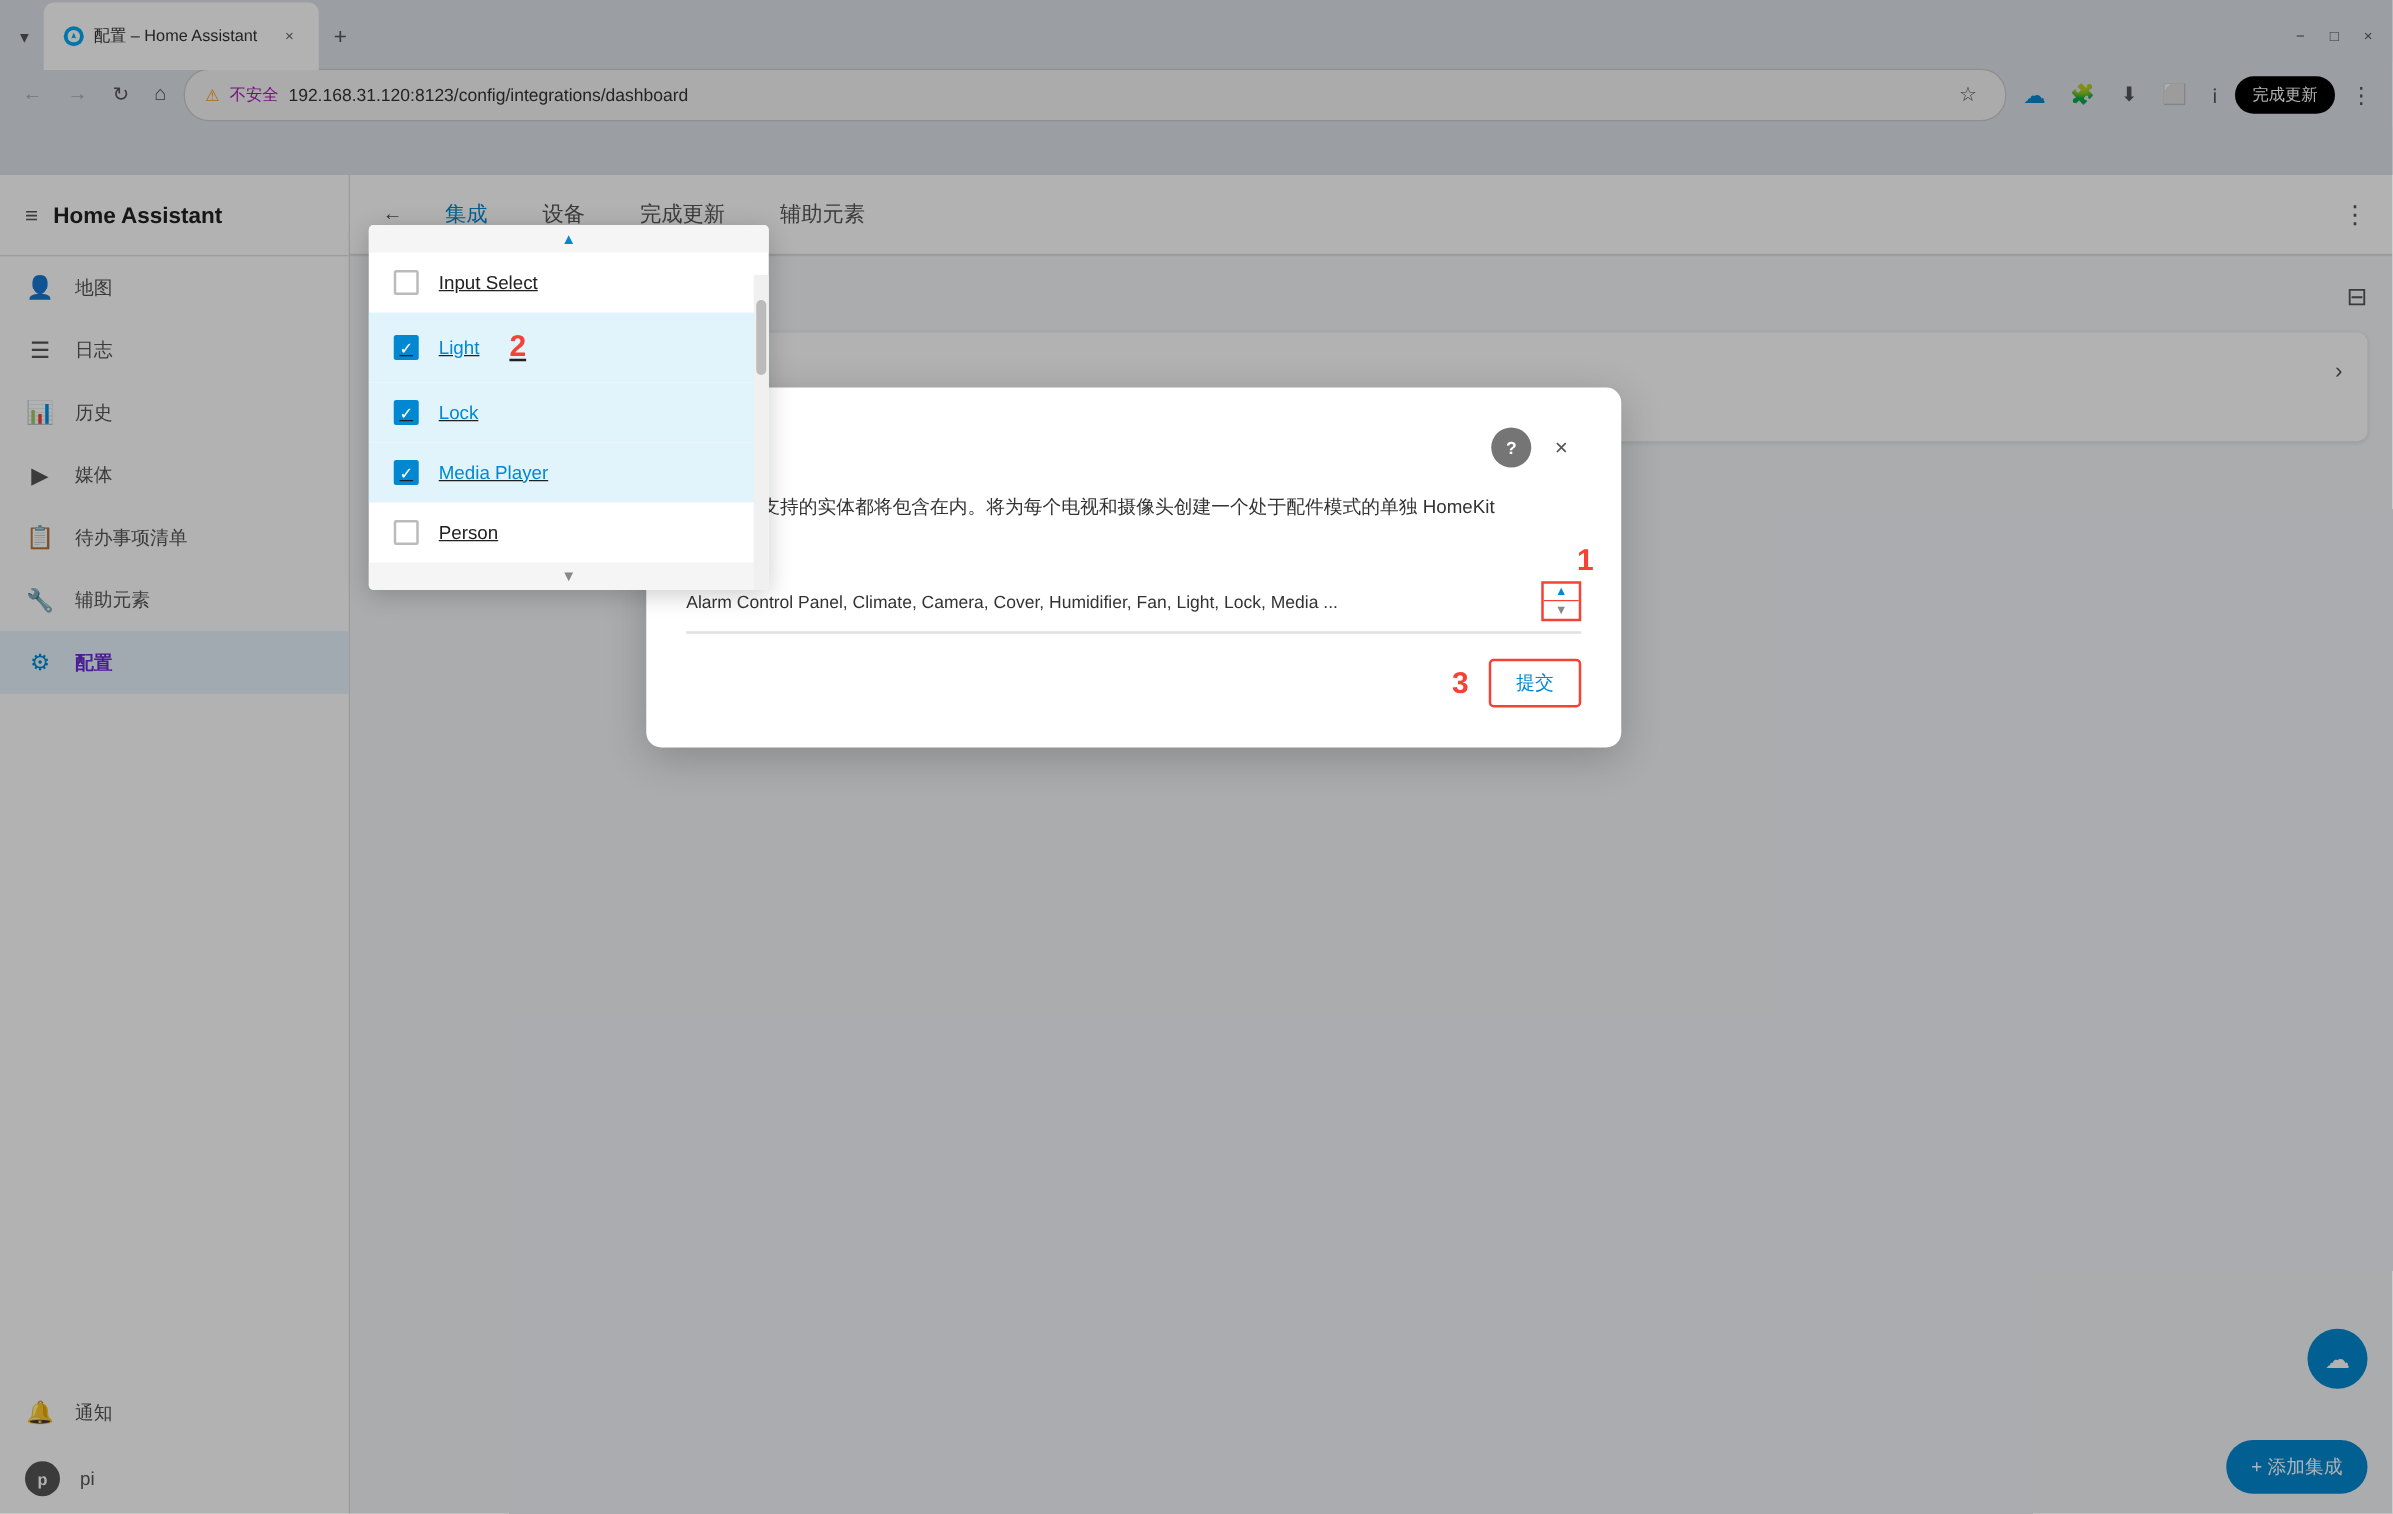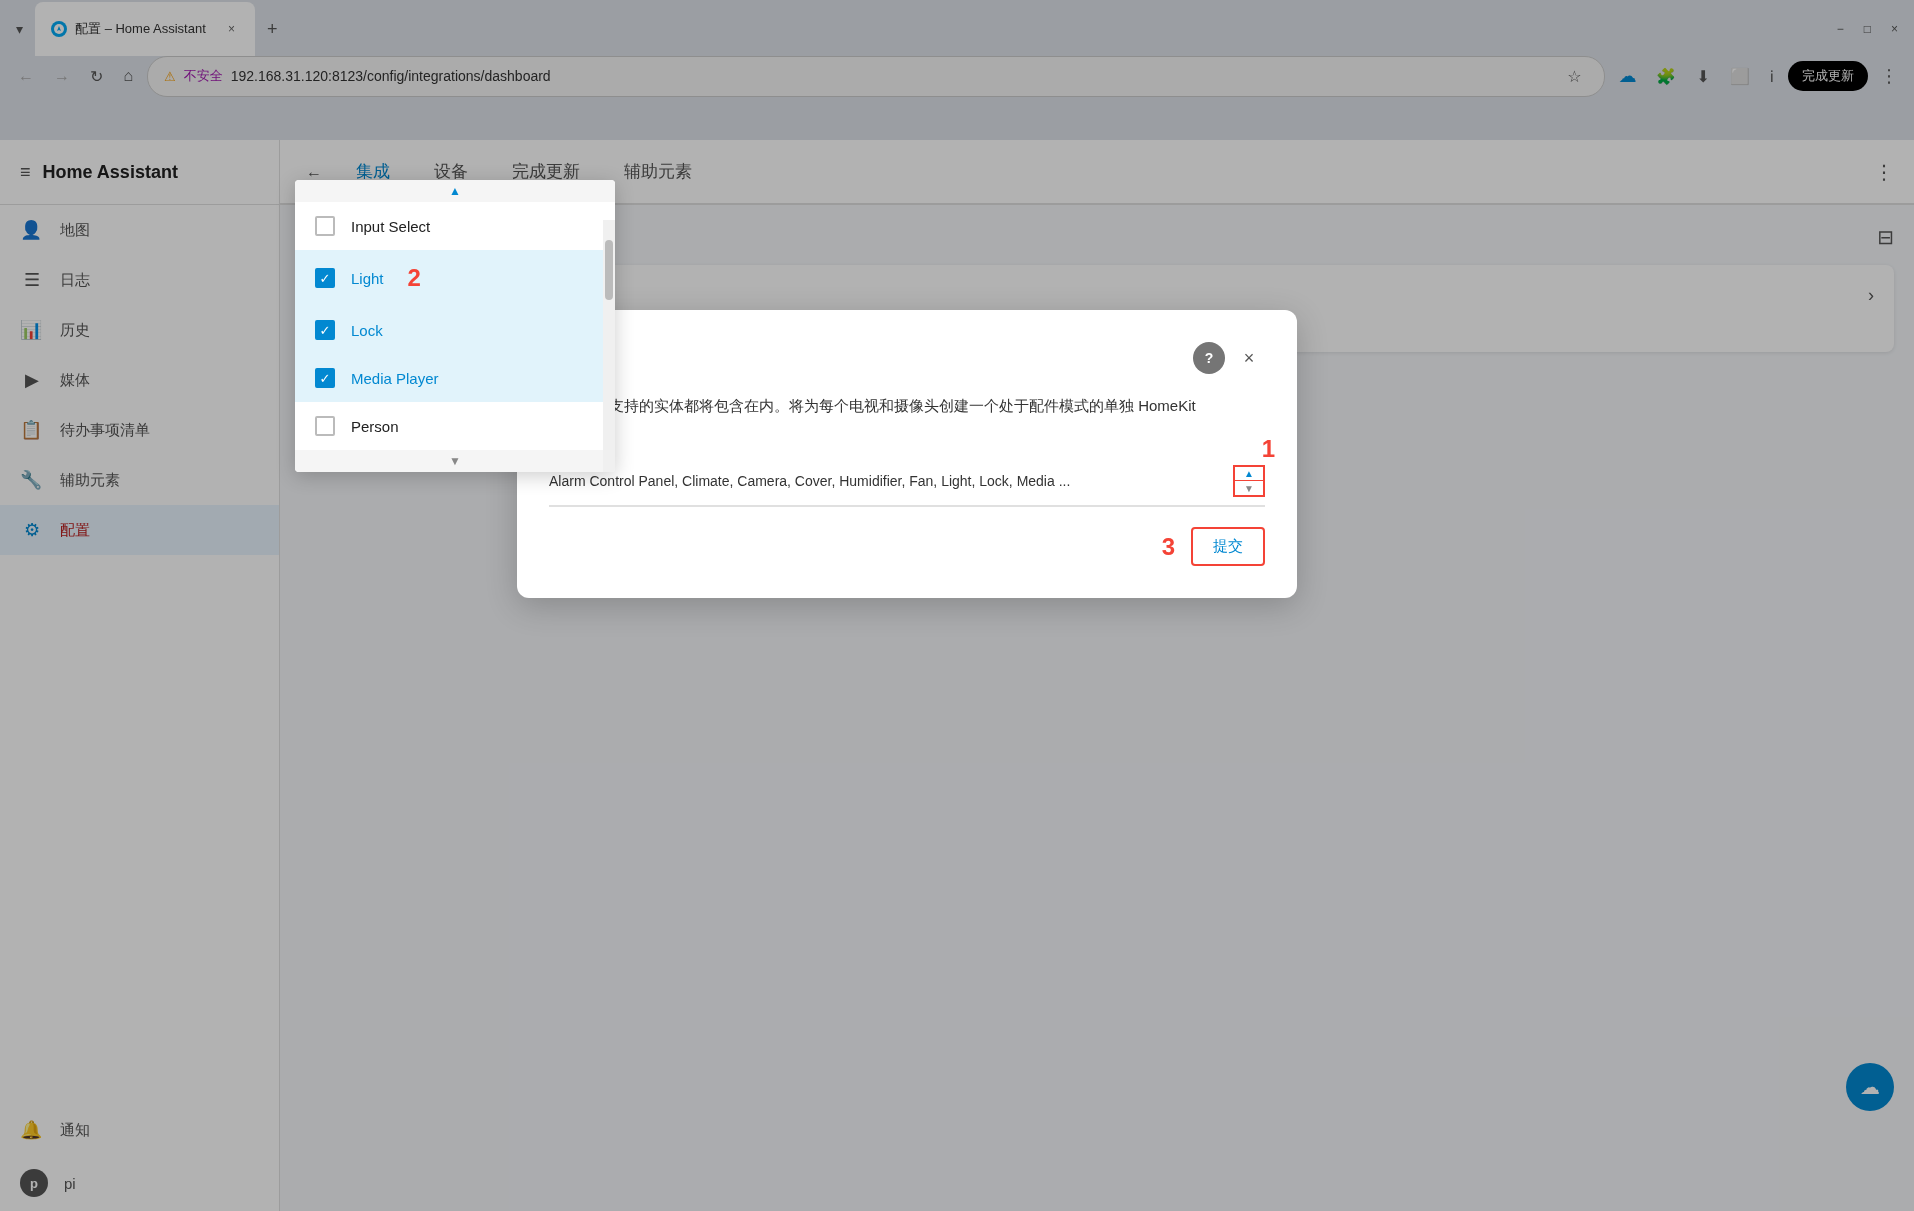--- a/index.html
+++ b/index.html
@@ -325,20 +325,21 @@
       cursor: pointer;
     }
     .dropdown-item {
       display: flex;
       align-items: center;
       padding: 14px 20px;
       gap: 16px;
       cursor: pointer;
       font-size: 15px;
       color: #212121;
+      text-decoration: underline;
     }
     .dropdown-item.selected { background: #e1f3fb; }
     .dropdown-item.selected .item-label { color: #0288d1; }
     .checkbox {
       width: 20px; height: 20px;
       border: 2px solid #bbb;
       border-radius: 2px;
       display: flex; align-items: center; justify-content: center;
       flex-shrink: 0;
     }
@@ -468,21 +469,21 @@
     <div class="sidebar-item">
       <span class="si-icon">📋</span>
       <span>待办事项清单</span>
     </div>
     <div class="sidebar-item">
       <span class="si-icon">🔧</span>
       <span>辅助元素</span>
     </div>
     <div class="sidebar-item active">
       <span class="si-icon" style="color:#0288d1;">⚙</span>
-      <span style="color:#b91c1c;font-weight:400;">配置</span>
+      <span style="color:#6d28d9;font-weight:700;">配置</span>
     </div>
     <div style="flex:1;"></div>
     <div class="sidebar-item">
       <span class="si-icon">🔔</span>
       <span>通知</span>
     </div>
     <div class="sidebar-item">
       <span class="si-icon" style="background:#555;color:white;border-radius:50%;width:28px;height:28px;display:flex;align-items:center;justify-content:center;font-size:13px;font-weight:bold;">p</span>
       <span>pi</span>
     </div>
@@ -515,20 +516,23 @@
           <span style="font-size:18px;color:#555;cursor:pointer;">›</span>
         </div>
         <div class="devices-text">3 个设备</div>
       </div>
     </div>
 
     <div style="position:absolute;right:20px;bottom:100px;">
       <div style="width:48px;height:48px;background:#0288d1;border-radius:50%;display:flex;align-items:center;justify-content:center;color:white;font-size:20px;cursor:pointer;">☁</div>
     </div>
 
+    <div class="bottom-bar">
+      <button class="add-integration-btn">+ 添加集成</button>
+    </div>
   </div>
 </div>
 
 <div class="overlay">
 
   <div class="dropdown-list" style="position:fixed;top:180px;left:295px;">
     <div class="dropdown-scroll-btn">
       <span style="color:#0288d1;font-size:12px;">▲</span>
     </div>
 

